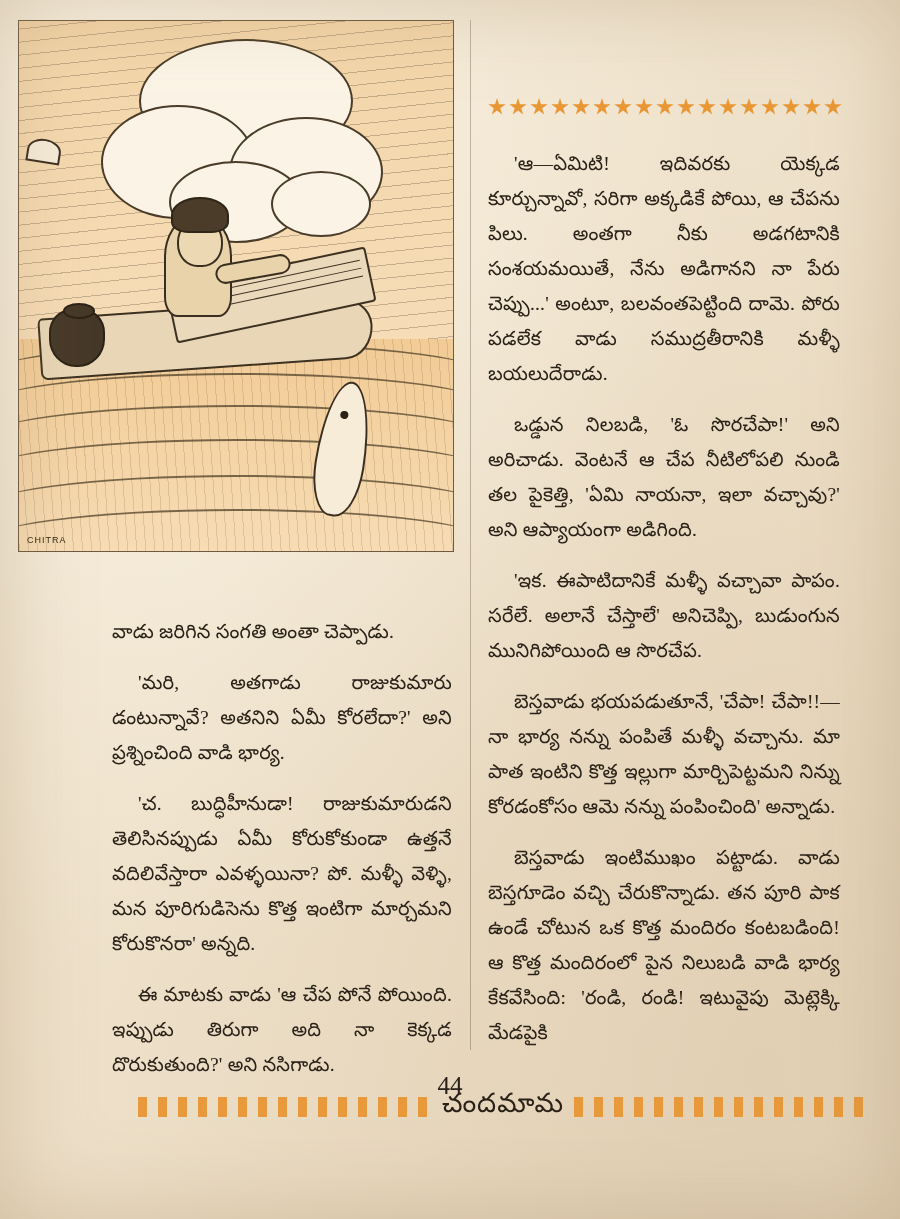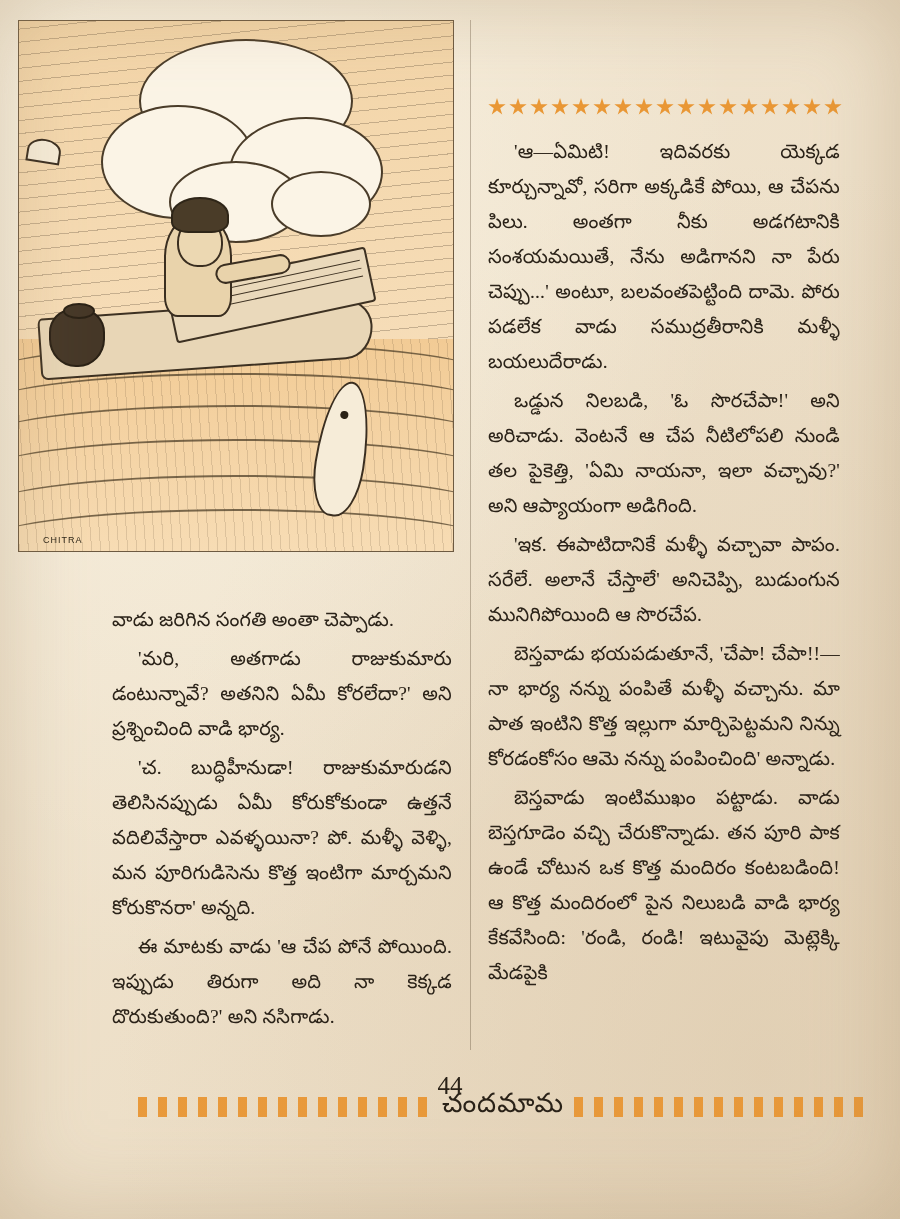--- a/index.html
+++ b/index.html
@@ -228,37 +228,37 @@
     top: 118px;
     width: 30px;
     height: 20px;
     background: #f6ecd8;
     border: 2px solid #3a2e20;
     border-radius: 50% 50% 0 0;
     transform: rotate(9deg);
   }
   .signature {
     position: absolute;
-    left: 24px;
+    left: 8px;
     bottom: 6px;
     font-family: "Liberation Sans", sans-serif;
     font-size: 9px;
     letter-spacing: 1px;
     color: #2e2618;
     text-align: center;
   }
 
   
   .col {
     position: absolute;
     font-family: "Liberation Serif", serif;
     color: #2a2218;
   }
   .col p {
-    margin: 4px 0 2px 0;
+    margin: 16px 0 2px 0;
     text-indent: 26px;
     font-size: 19.5px;
     line-height: 35px;
     text-align: justify;
     letter-spacing: 0.2px;
   }
   .col p.noindent { text-indent: 0; }
 
   .col-left {
     left: 112px;

